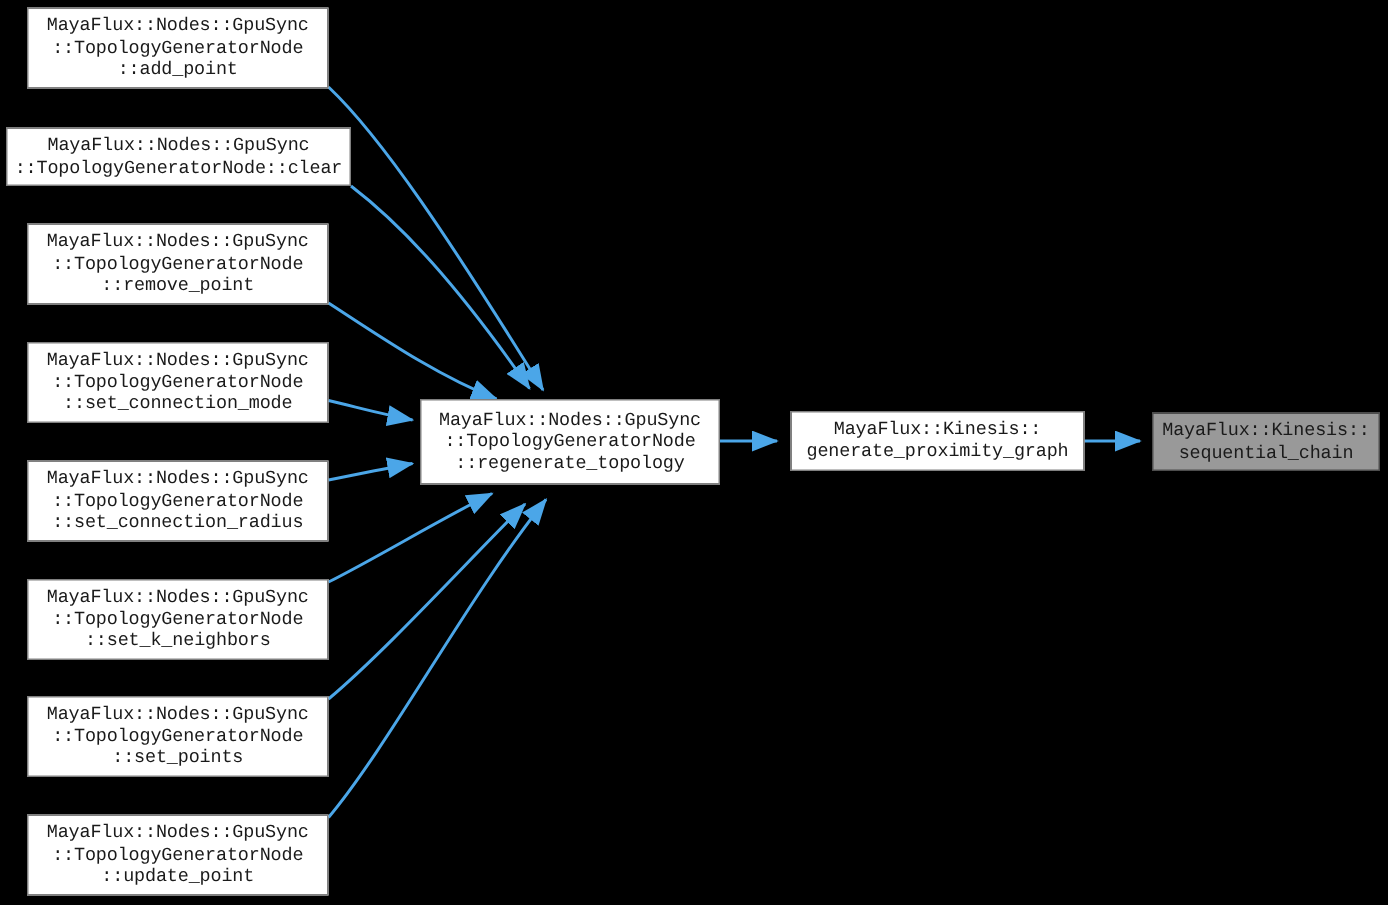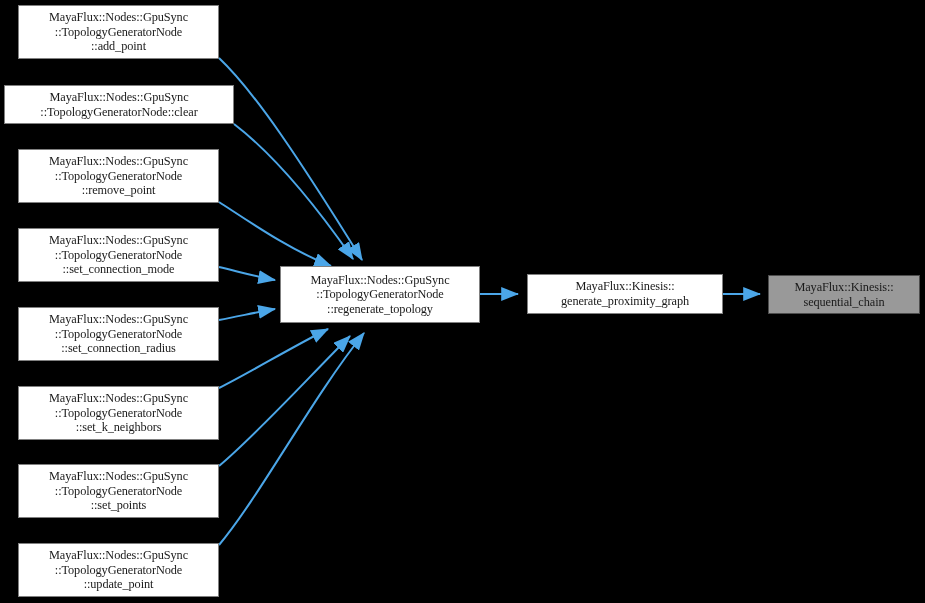--- a/index.html
+++ b/index.html
@@ -6,21 +6,21 @@
     margin: 0;
     padding: 0;
     background: #000000;
   }
   #canvas {
     position: relative;
     width: 925px;
     height: 603px;
     background: #000000;
     overflow: hidden;
-    font-family: Liberation Serif, serif;
+    font-family: Liberation Mono, monospace;
   }
   .edge-layer {
     position: absolute;
     left: 0;
     top: 0;
     width: 925px;
     height: 603px;
     pointer-events: none;
   }
   .node {

